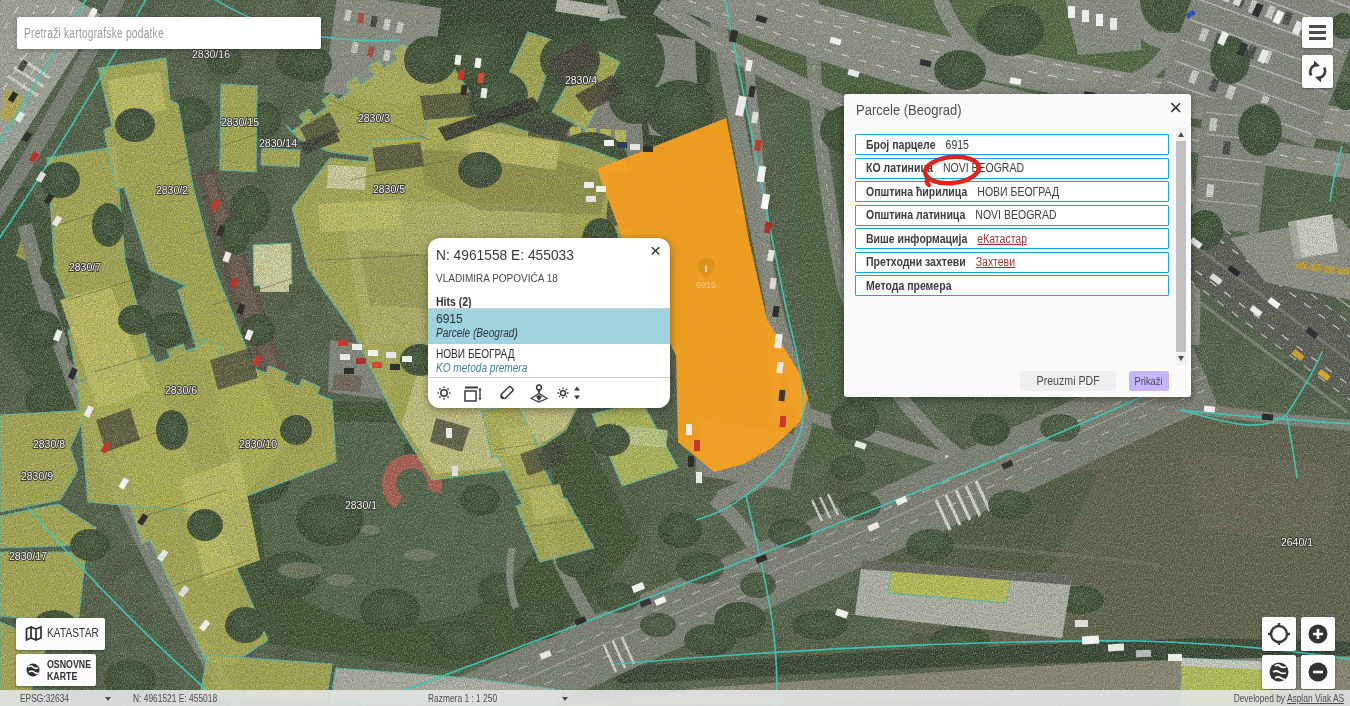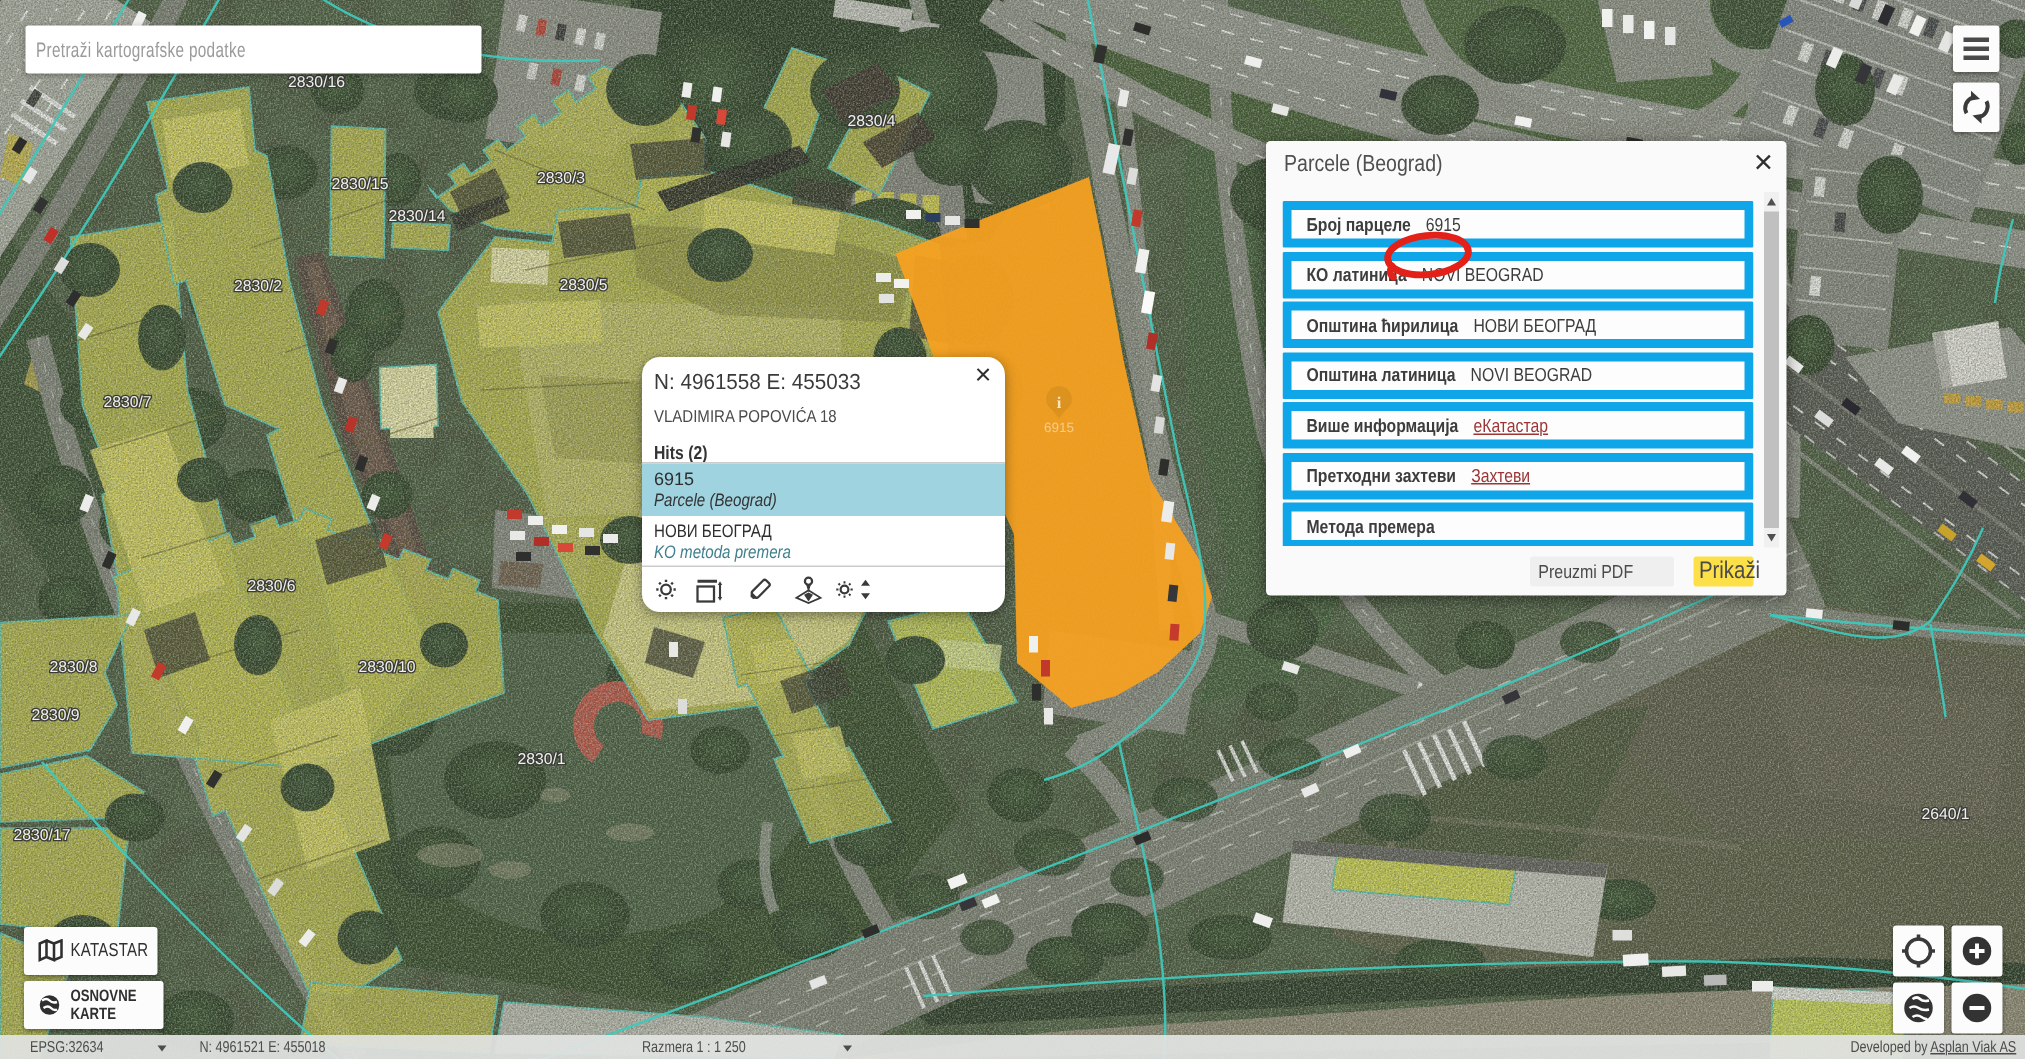--- a/index.html
+++ b/index.html
@@ -1,19 +1,19 @@
 <!DOCTYPE html>
 <html><head>
 <meta charset="utf-8">
 <style>
 html,body{margin:0;padding:0}
 body{width:1350px;height:706px;overflow:hidden;position:relative;font-family:"Liberation Sans",sans-serif;background:#4b5840}
 #map{position:absolute;left:0;top:0}
 .panelbtn{position:absolute;background:#fcfcfc;box-shadow:0 1px 3px rgba(0,0,0,.4);border-radius:2px}
-.prow{height:19px;border:6px solid #0ea5e9;background:#fdfdfd;margin-bottom:2.5px;padding:0 10px;display:flex;align-items:center;font-size:12.5px;color:#3d3d3d;border-radius:1px}
+.prow{height:19px;border:1px solid #0ea5e9;background:#fdfdfd;margin-bottom:2.5px;padding:0 10px;display:flex;align-items:center;font-size:12.5px;color:#3d3d3d;border-radius:1px}
 .prow b{font-weight:bold;margin-right:12px;white-space:nowrap}
 .prow span{white-space:nowrap}
 .cnd{display:inline-block;transform:scaleX(.84);transform-origin:left center;white-space:nowrap}
 .pin{display:flex;align-items:center;transform:scaleX(.84);transform-origin:left center;white-space:nowrap;width:119%}
 </style>
 </head>
 <body>
 
 <svg id="map" width="1350" height="706" viewBox="0 0 1350 706">
 <defs>
@@ -782,22 +782,22 @@
 <div style="position:absolute;left:2px;bottom:4px;width:0;height:0;border-left:3px solid transparent;border-right:3px solid transparent;border-top:5px solid #505050"></div>
 <div style="position:absolute;left:0;top:13px;width:10px;height:211px;background:#c0c0c0"></div>
 </div>
 
 <svg style="position:absolute;left:70px;top:55px" width="90" height="50" viewBox="0 0 90 50">
 <ellipse cx="38" cy="21" rx="27" ry="13" fill="none" stroke="#e32119" stroke-width="4.6" transform="rotate(-6 38 21)" stroke-linecap="round"></ellipse>
 <path d="M14,28 Q11,33 15,36" fill="none" stroke="#e32119" stroke-width="4.2" stroke-linecap="round"></path>
 </svg>
 
 <div style="position:absolute;right:22px;bottom:6px;display:flex;gap:13px">
-<div style="background:#efefef;border-radius:2px;font-size:12.5px;color:#4a4a4a;width:96px;height:20px;line-height:20px;text-align:left"><span class="cnd" style="transform:scaleX(.85);transform-origin:center">Preuzmi PDF</span></div>
-<div style="background:#fde047;border-radius:2px;font-size:16px;color:#4a4a4a;width:40px;height:20px;line-height:20px;text-align:center"><span class="cnd" style="transform:scaleX(.85);transform-origin:center">Prikaži</span></div>
+<div style="background:#efefef;border-radius:2px;font-size:12.5px;color:#4a4a4a;width:96px;height:20px;line-height:20px;text-align:center"><span class="cnd" style="transform:scaleX(.85);transform-origin:center">Preuzmi PDF</span></div>
+<div style="background:#c4b5fd;border-radius:2px;font-size:11px;color:#4a4a4a;width:40px;height:20px;line-height:20px;text-align:center"><span class="cnd" style="transform:scaleX(.85);transform-origin:center">Prikaži</span></div>
 </div>
 </div>
 
 <div style="position:absolute;left:428px;top:238px;width:242px;height:170px;background:#fff;border-radius:12px;box-shadow:0 2px 8px rgba(0,0,0,.4)">
 <div style="position:absolute;left:8px;top:9px;font-size:14.5px;color:#3a3a3a"><span class="cnd" style="transform:scaleX(.95)">N: 4961558 E: 455033</span></div>
 <div style="position:absolute;right:9px;top:2px;font-size:19px;color:#2f2f2f">×</div>
 <div style="position:absolute;left:8px;top:34px;font-size:11.5px;color:#4a4a4a"><span class="cnd" style="transform:scaleX(.87)">VLADIMIRA POPOVIĆA 18</span></div>
 <div style="position:absolute;left:8px;top:57px;font-size:12.5px;color:#333;font-weight:bold"><span class="cnd">Hits (2)</span></div>
 <div style="position:absolute;left:0;top:70px;width:242px;border-top:1px solid #ccc"></div>
 
@@ -852,21 +852,21 @@
 </svg>
 </div>
 
 <div class="panelbtn" style="left:16px;top:618px;width:89px;height:32px">
 <svg style="position:absolute;left:9px;top:8px" width="18" height="16" viewBox="0 0 18 16">
 <path d="M1.5,3 L6,1 L6,12 L1.5,14 Z M6,1 L11,3 L11,14 L6,12 M11,3 L16,1 L16,12 L11,14" fill="none" stroke="#2f2f2f" stroke-width="1.7"></path>
 </svg>
 <div style="position:absolute;left:31px;top:8px;font-size:12.5px;font-weight:normal;color:#2f2f2f;letter-spacing:.2px"><span class="cnd" style="transform:scaleX(.8)">KATASTAR</span></div>
 </div>
 
-<div class="panelbtn" style="left:16px;top:654px;width:93px;height:32px">
+<div class="panelbtn" style="left:16px;top:654px;width:80px;height:32px">
 <svg style="position:absolute;left:9px;top:8px" width="16" height="16" viewBox="0 0 16 16">
 <circle cx="8" cy="8" r="6.5" fill="#2f2f2f"></circle>
 <path d="M3,5 Q6,3 8,5 T13,6 M4,10 Q7,8 9,10 T13,11" stroke="#fff" stroke-width="1.6" fill="none"></path>
 </svg>
 <div style="position:absolute;left:31px;top:4px;font-size:11px;font-weight:bold;color:#2f2f2f;line-height:12px"><span class="cnd" style="transform:scaleX(.8)">OSNOVNE<br>KARTE</span></div>
 </div>
 
 <div class="panelbtn" style="left:1262px;top:617px;width:34px;height:34px">
 <svg width="34" height="34" viewBox="0 0 34 34">
       <circle cx="17" cy="17" r="8" fill="none" stroke="#3a3a3a" stroke-width="2.4"></circle>

